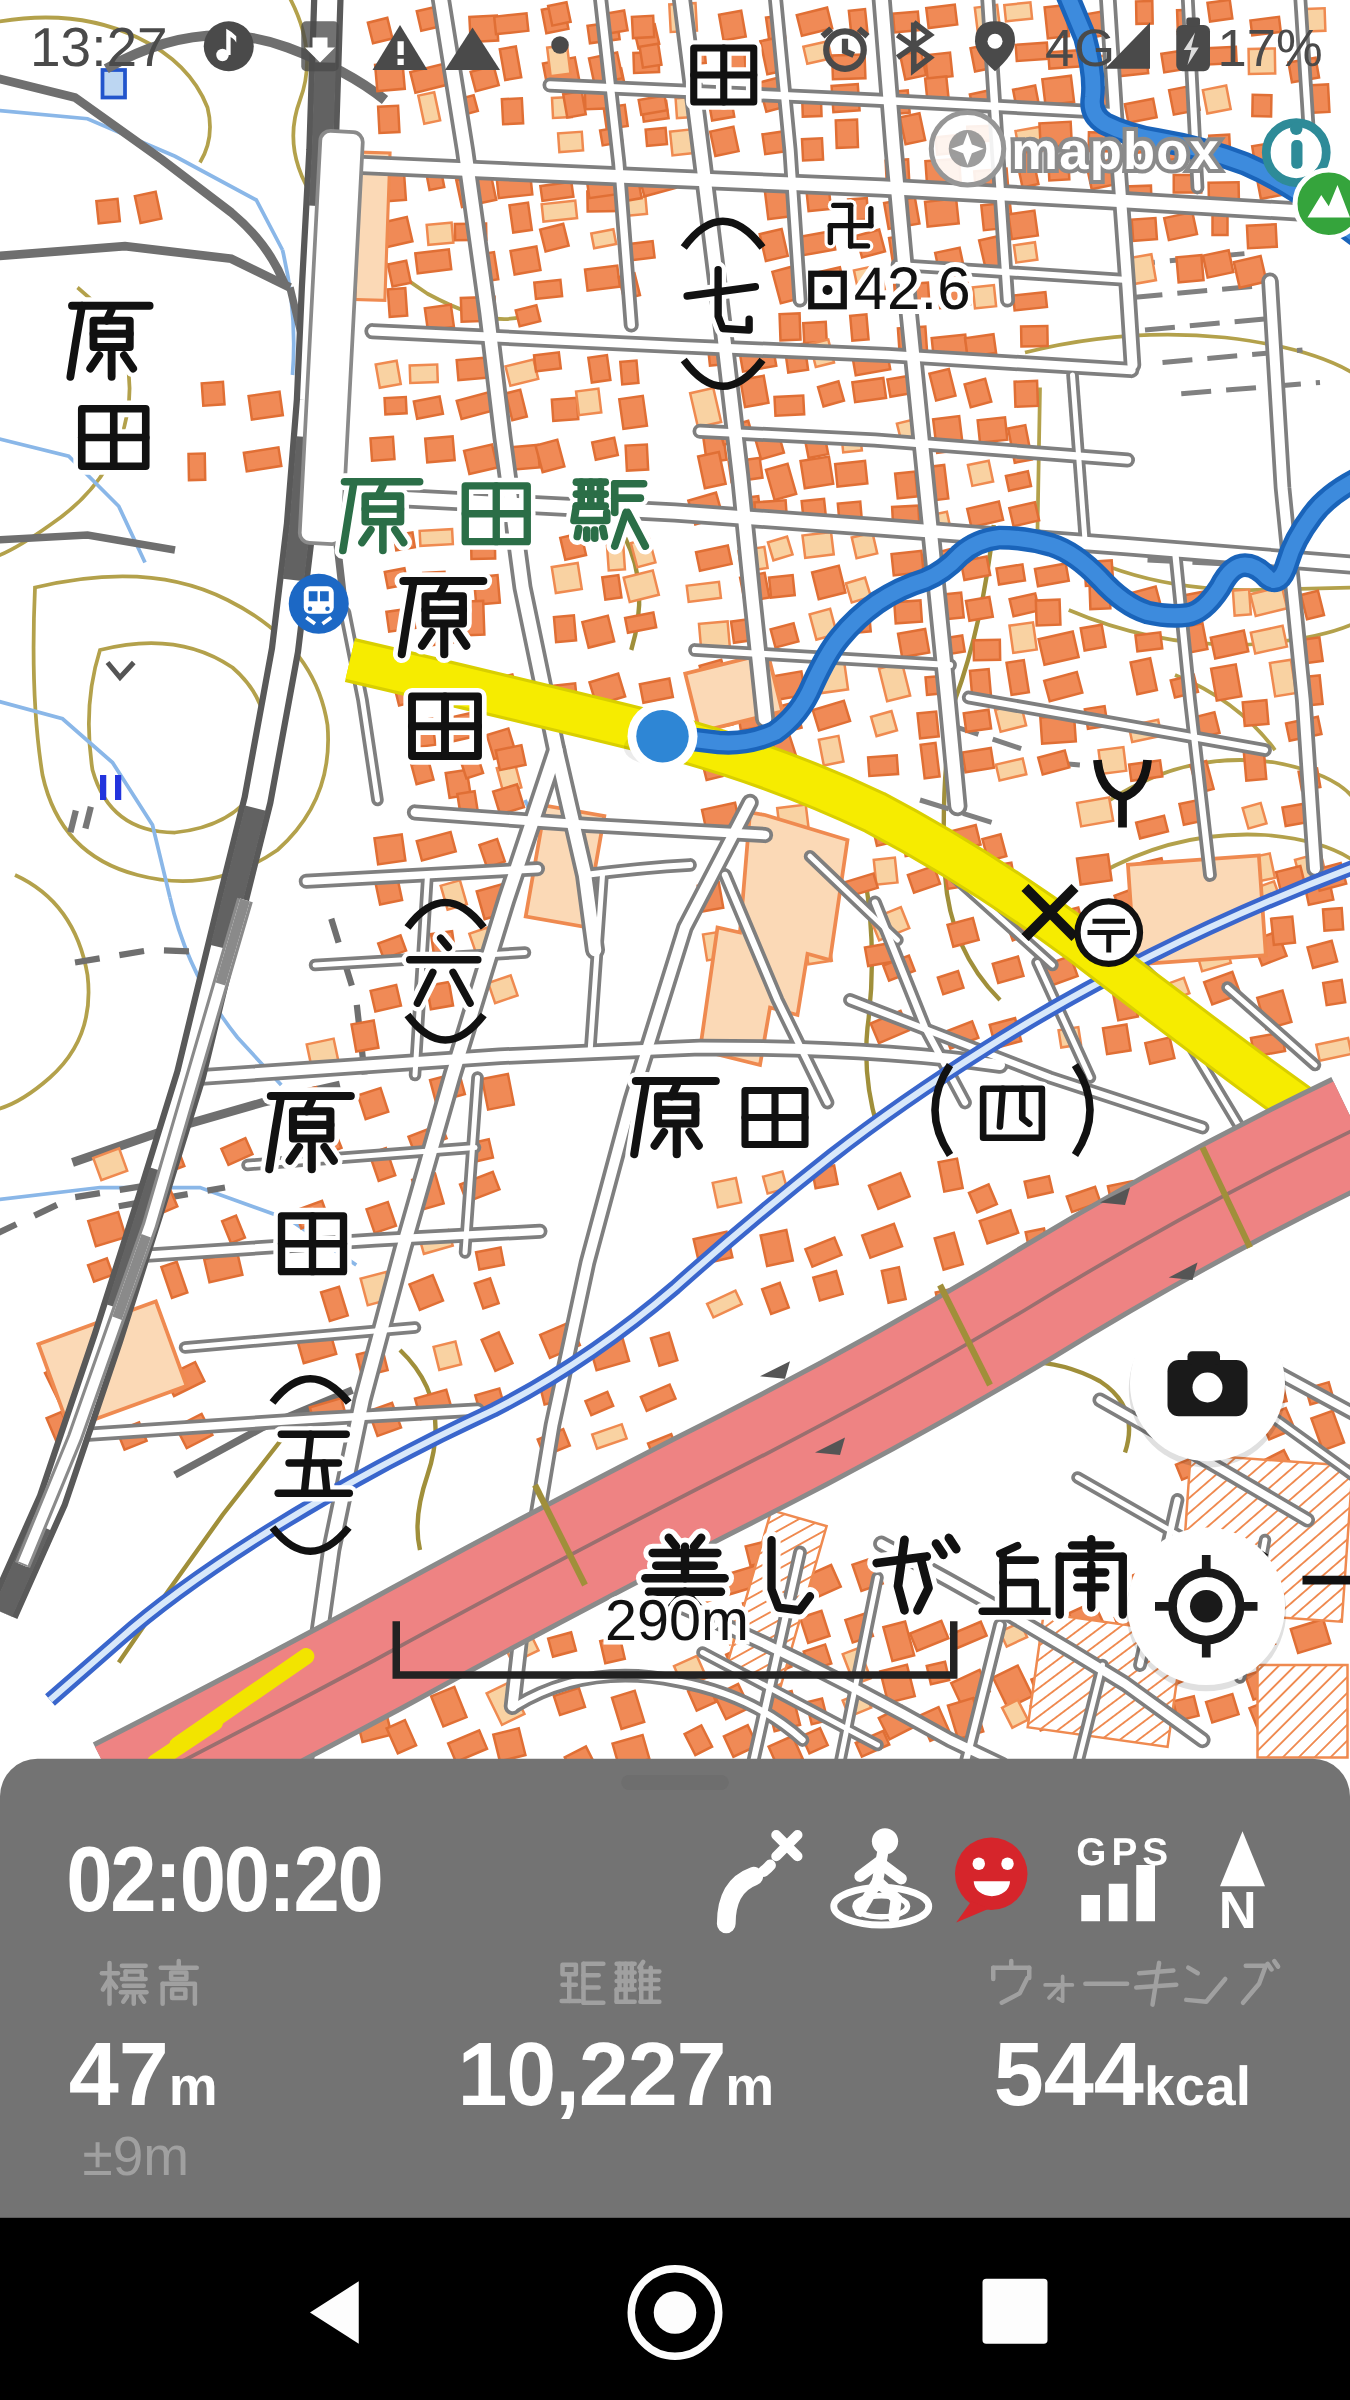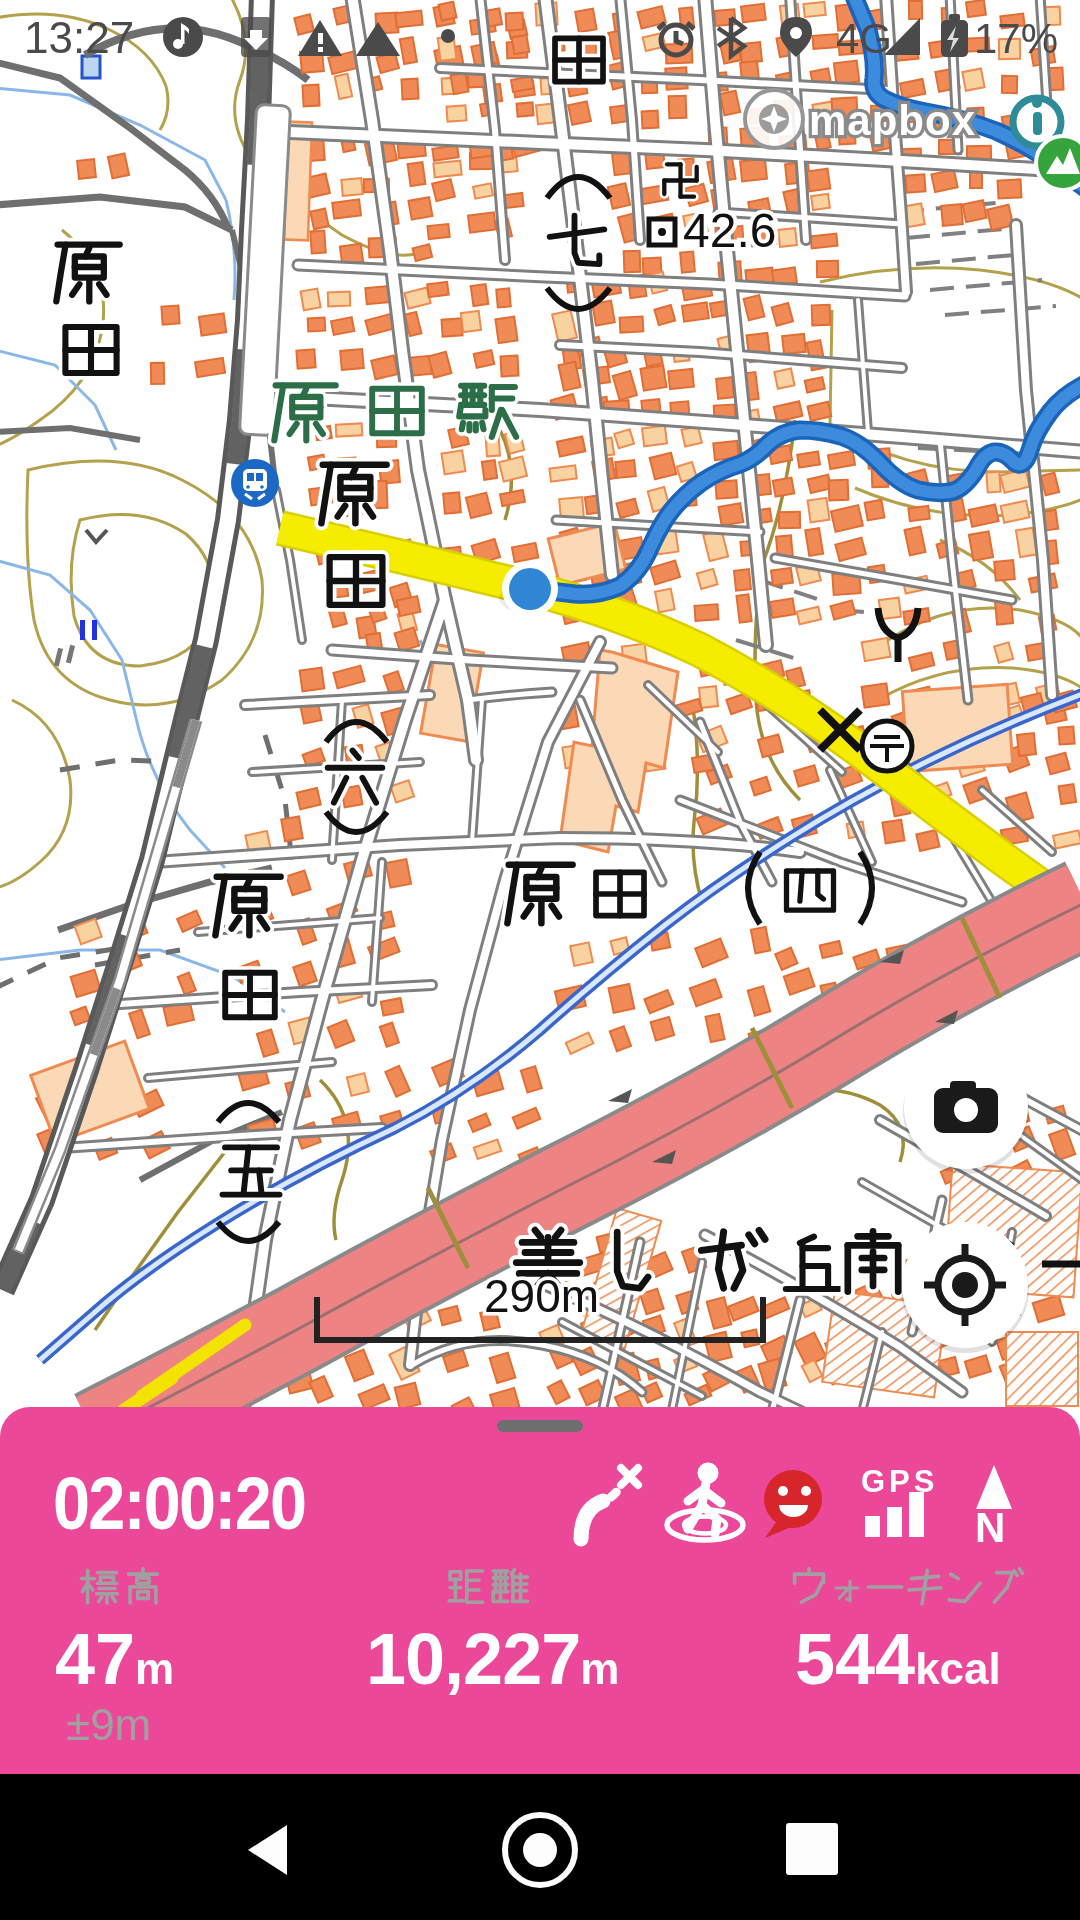--- a/index.html
+++ b/index.html
@@ -1297,21 +1297,21 @@
       <circle cx="965" cy="1285" r="63" fill="#fff"></circle>
       <g stroke="#1a1a1a" stroke-width="7" fill="none">
         <circle cx="965" cy="1285" r="27"></circle>
         <line x1="965" y1="1244" x2="965" y2="1258"></line>
         <line x1="965" y1="1312" x2="965" y2="1326"></line>
         <line x1="924" y1="1285" x2="938" y2="1285"></line>
         <line x1="992" y1="1285" x2="1006" y2="1285"></line>
       </g>
       <circle cx="965" cy="1285" r="13" fill="#1a1a1a"></circle>
     </svg>
-    <div style="position:absolute;left:0;top:1407px;width:1080px;height:367px;background:#ec4899;border-radius:30px 30px 0 0">
+    <div style="position:absolute;left:0;top:1407px;width:1080px;height:367px;background:#737373;border-radius:30px 30px 0 0">
       <div style="position:absolute;left:497px;top:13px;width:86px;height:12px;border-radius:6px;background:#6e6e6e"></div>
       <div style="position:absolute;left:53px;top:54px;font-family:'Liberation Sans',sans-serif;font-weight:bold;font-size:74px;color:#fff;letter-spacing:-2px;transform:scaleX(0.90);transform-origin:left">02:00:20</div>
       <svg width="470" height="90" viewBox="0 0 470 90" style="position:absolute;left:565px;top:54px">
         <g stroke="#fff" fill="none" stroke-linecap="round">
           <path d="M 16 78 Q 16 48 38 40" stroke-width="15"></path>
           <path d="M 46 36 Q 54 30 56 22" stroke-width="9" stroke-dasharray="7 11"></path>
         </g>
         <g stroke="#fff" stroke-width="8" stroke-linecap="round">
           <line x1="56" y1="7" x2="73" y2="24"></line>
           <line x1="73" y1="7" x2="56" y2="24"></line>

